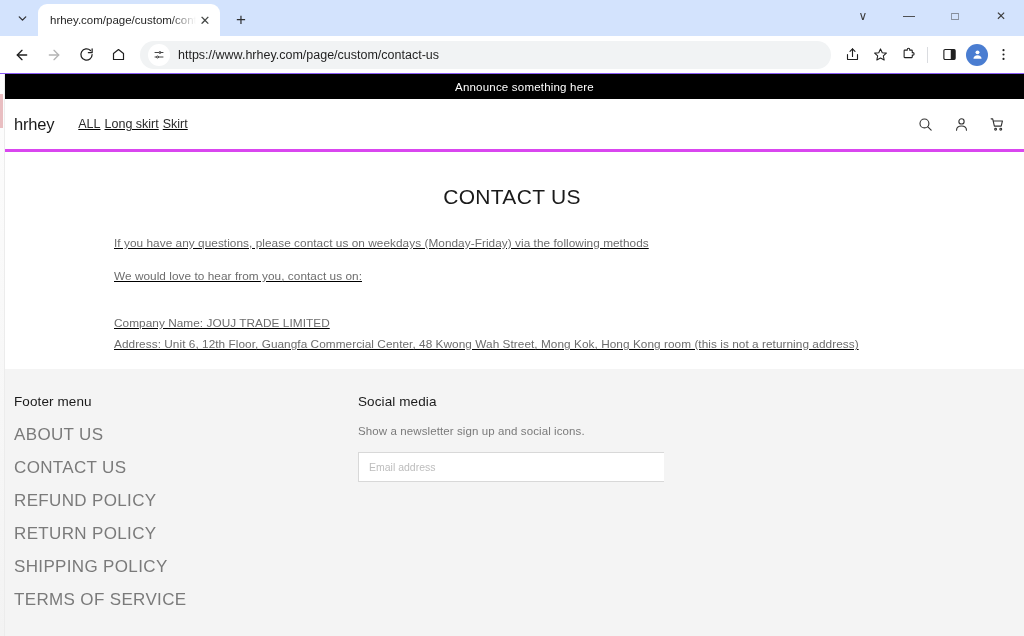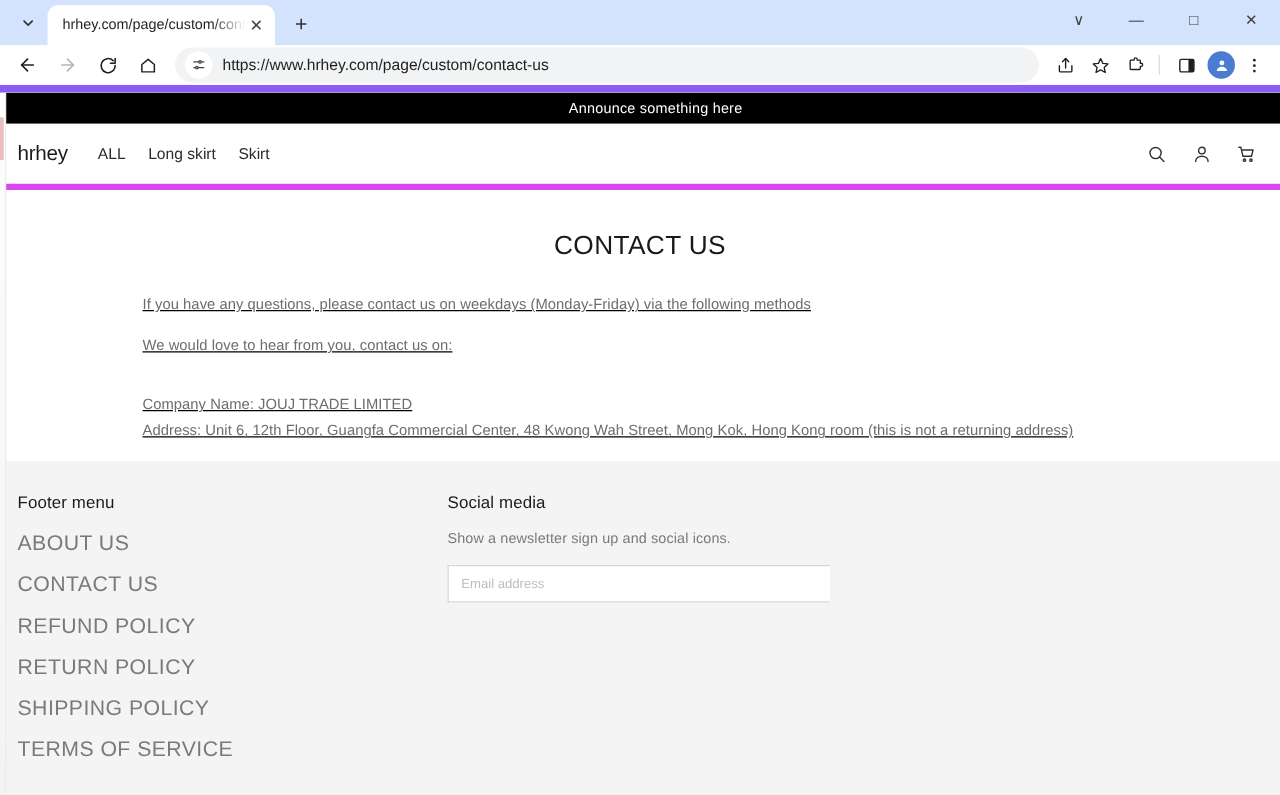--- a/index.html
+++ b/index.html
@@ -46,21 +46,21 @@
     position: absolute; right: 0; top: 0; height: 32px;
     display: flex; align-items: center;
   }
   .win-btn {
     width: 46px; height: 32px; display: flex; align-items: center;
     justify-content: center; color: #3c3c3c; font-size: 12px;
   }
 
   .toolbar {
     height: 38px; background: #ffffff; display: flex; align-items: center;
-    padding: 16px 8px; flex: 0 0 38px; border-bottom: 6px solid #8b5cf6;
+    padding: 16px 8px; flex: 0 0 38px; border-bottom: 1px solid #8b5cf6;
   }
   .nav-btn {
     width: 28px; height: 28px; margin-right: 4px; border-radius: 50%;
     display: flex; align-items: center; justify-content: center; color: #1f1f1f;
   }
   .nav-btn.disabled { color: #b4b4b4; }
   .omnibox {
     flex: 1; height: 28px; background: #f1f3f4; border-radius: 14px;
     display: flex; align-items: center; padding: 0 10px 0 8px;
     margin: 0 6px 0 4px; min-width: 0;
@@ -101,28 +101,28 @@
     background: #d98b90; opacity: .55;
   }
 
   .announce {
     background: #000000; color: #ffffff; height: 25px;
     display: flex; align-items: center; justify-content: center;
     font-size: 11.5px; letter-spacing: .2px; flex: 0 0 25px; padding-left: 25px;
   }
 
   .site-header {
-    height: 53px; background: #ffffff; border-bottom: 5px solid #d946ef;
+    height: 53px; background: #ffffff; border-bottom: 3px solid #d946ef;
     display: flex; align-items: center; padding: 0 18px 0 14px; flex: 0 0 53px;
   }
   .logo {
     font-size: 16.5px; color: #1a1a1a; letter-spacing: -.2px;
     margin-right: 24px; font-weight: 400;
   }
-  .site-nav { display: flex; gap: 18px; }
+  .site-nav { display: flex; gap: 4px; text-decoration: underline; }
   .nav-link { font-size: 12.5px; color: #2b2b2b; white-space: nowrap; }
   .header-spacer { flex: 1; }
   .header-icons { display: flex; align-items: center; gap: 19px; }
   .hicon { color: #333; display: flex; align-items: center; }
 
   .page-main { background: #ffffff; padding-top: 33px; flex: 0 0 auto; }
   .page-title {
     text-align: center; font-size: 21px; color: #1a1a1a;
     font-weight: 400; letter-spacing: .3px; margin-bottom: 26px;
   }

